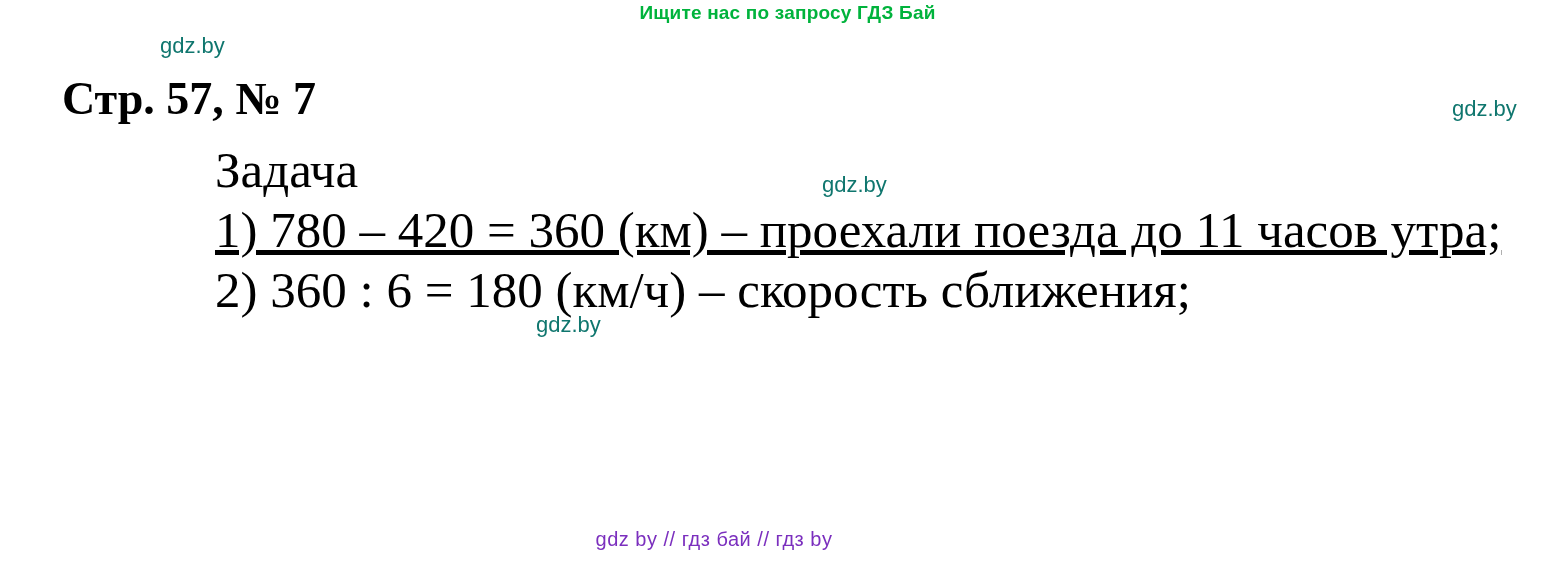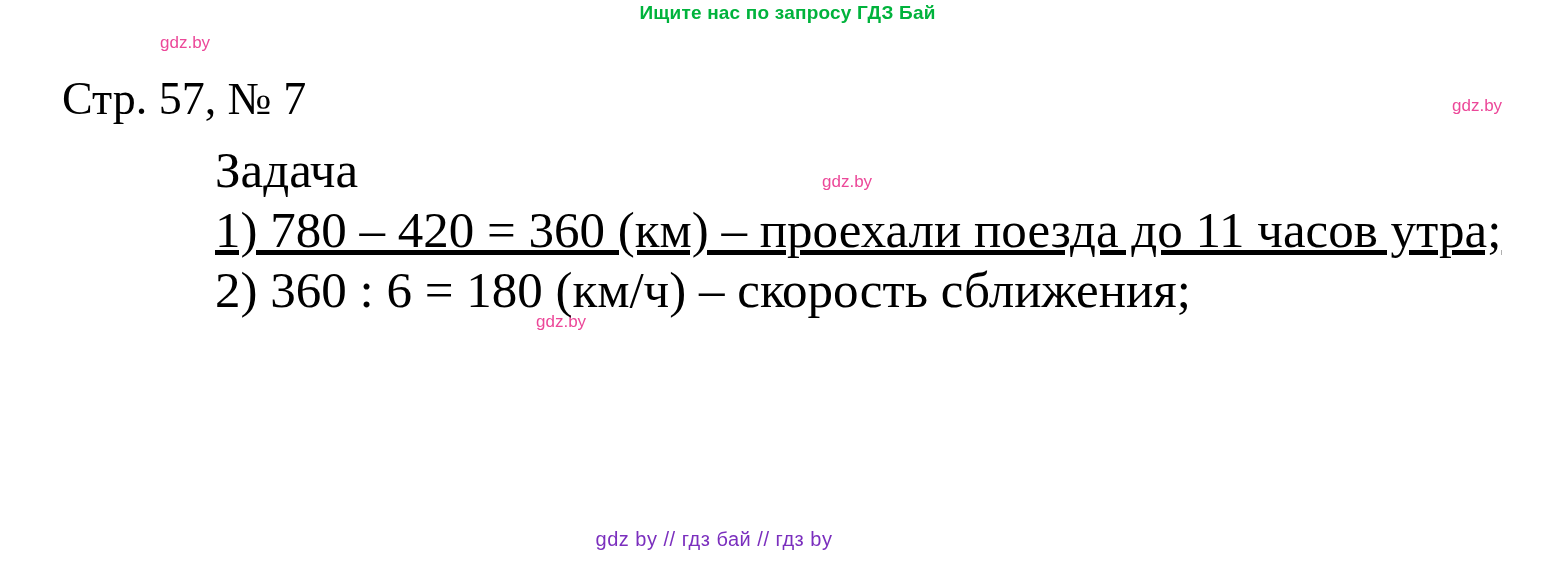--- a/index.html
+++ b/index.html
@@ -27,36 +27,36 @@
     width: 1551px;
     text-align: center;
     color: #00b33c;
     font-family: "Liberation Sans", sans-serif;
     font-weight: bold;
     font-size: 19px;
     letter-spacing: 0.2px;
   }
   .watermark {
     position: absolute;
-    color: #ec4899;
+    color: #0f766e;
     font-family: "Liberation Sans", sans-serif;
-    font-size: 17px;
+    font-size: 22px;
     white-space: nowrap;
   }
   .wm1 { top: 33px; left: 148px; }
   .wm2 { top: 96px; left: 1440px; }
   .wm3 { top: 172px; left: 810px; }
   .wm4 { top: 312px; left: 524px; }
 
   .title {
     position: absolute;
     top: 72px;
     left: 50px;
     font-size: 46px;
-    font-weight: normal;
+    font-weight: bold;
     color: #000000;
     white-space: nowrap;
   }
   .body-text {
     position: absolute;
     top: 140px;
     left: 48px;
     width: 1500px;
     font-size: 51px;
     line-height: 1.18;

